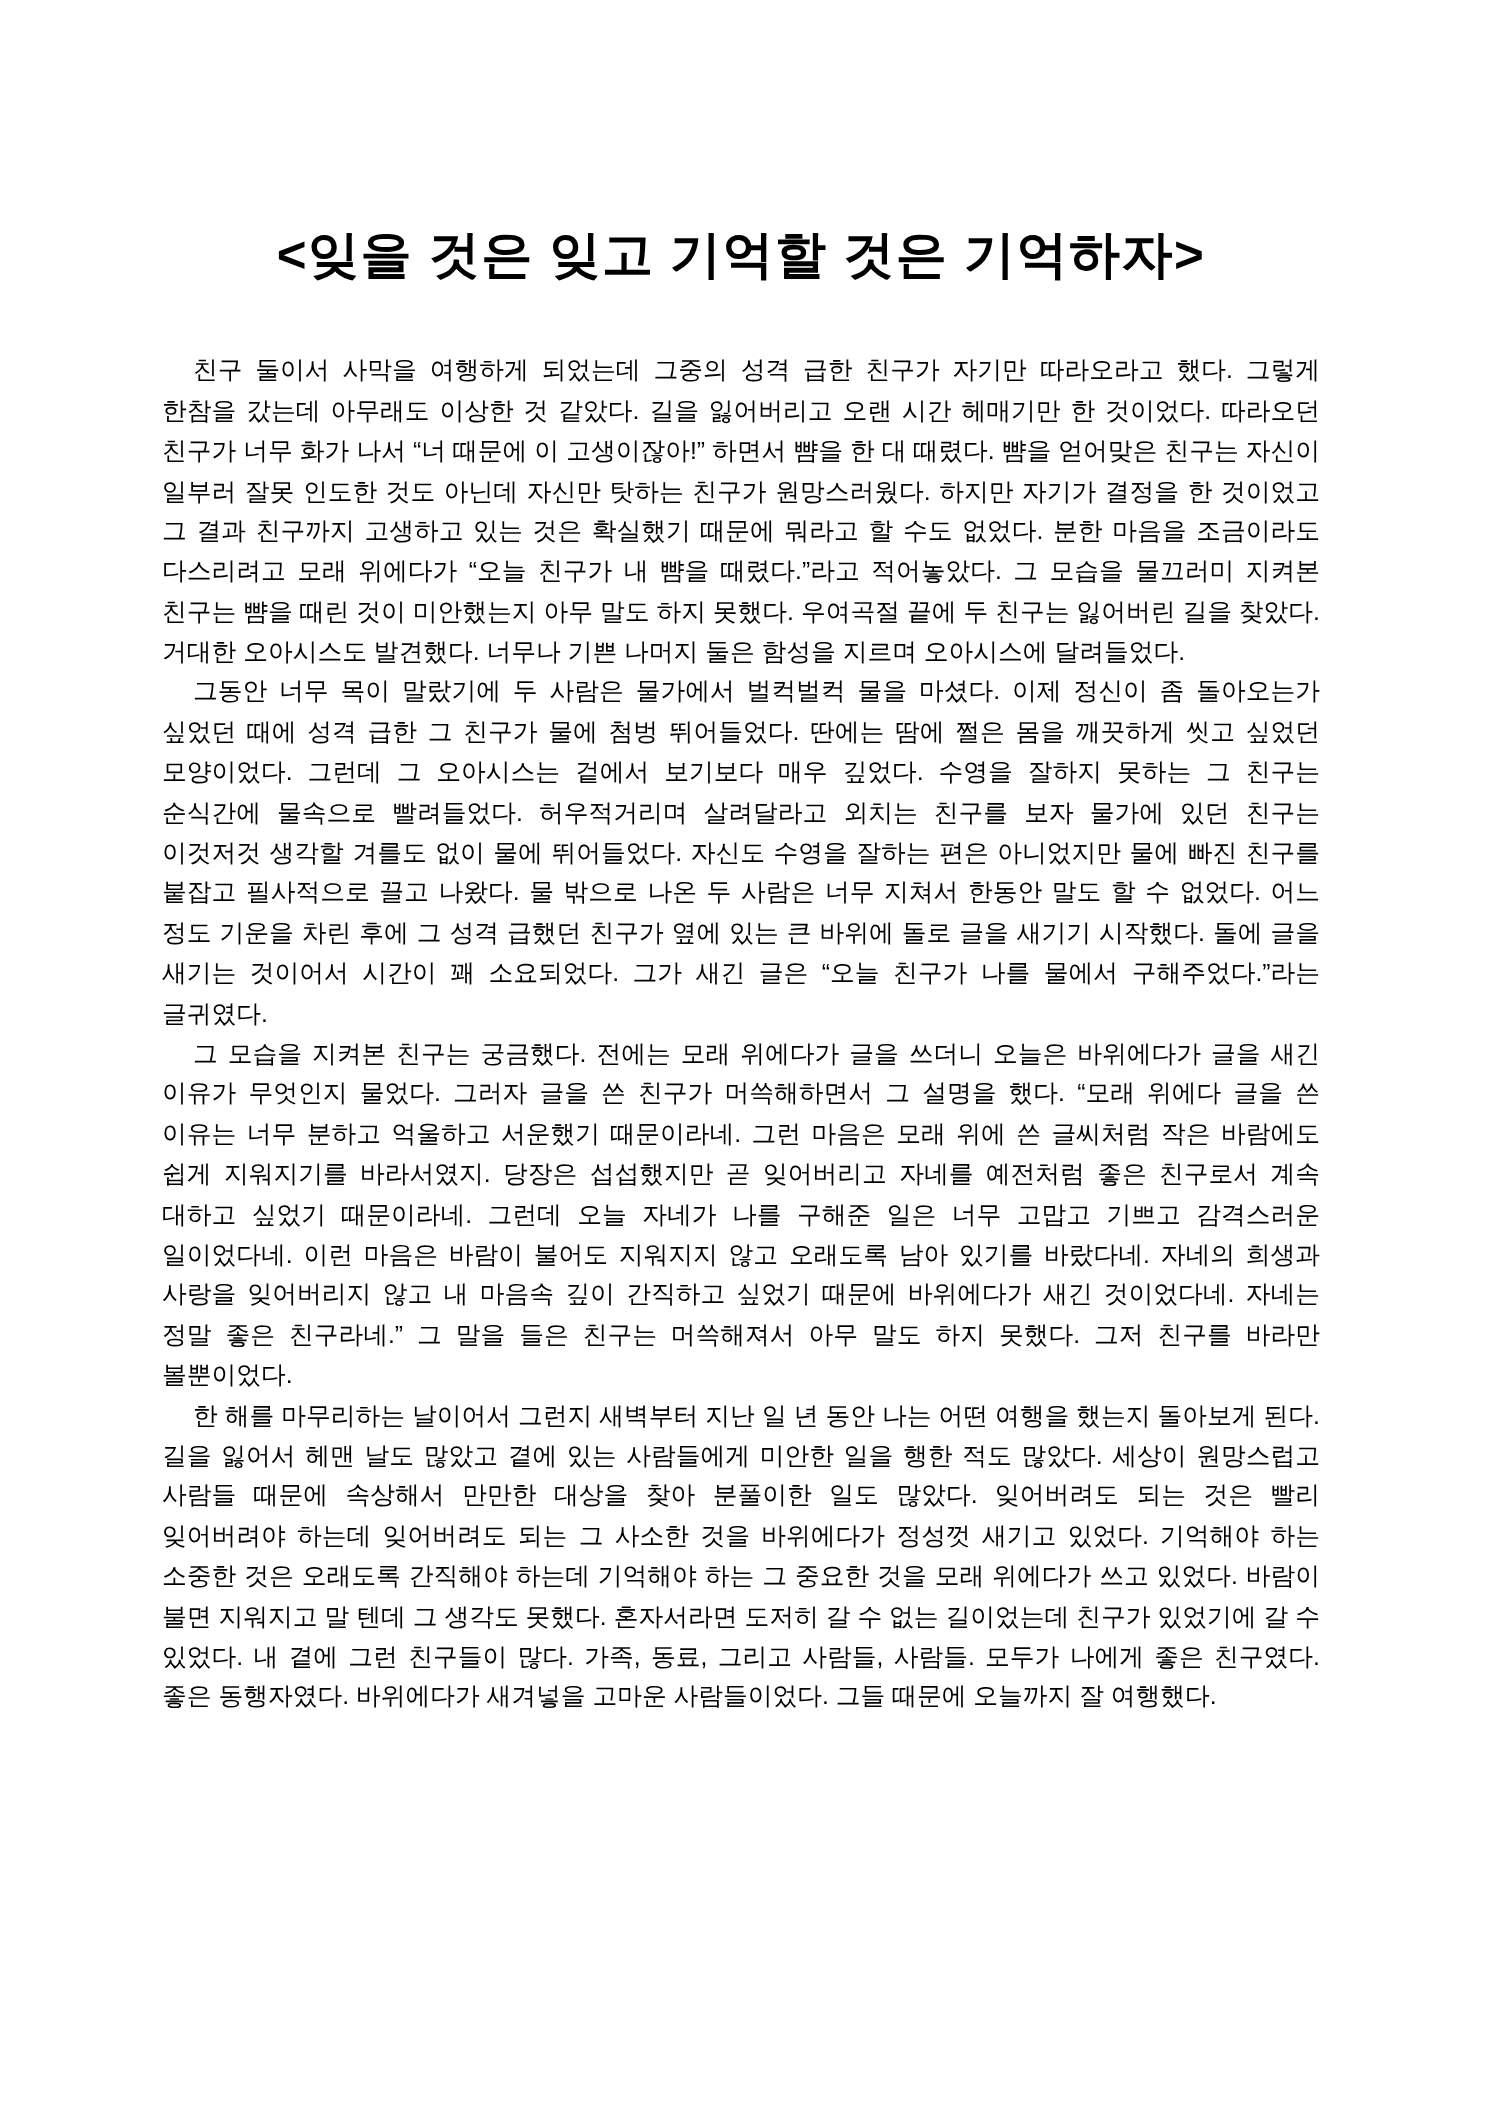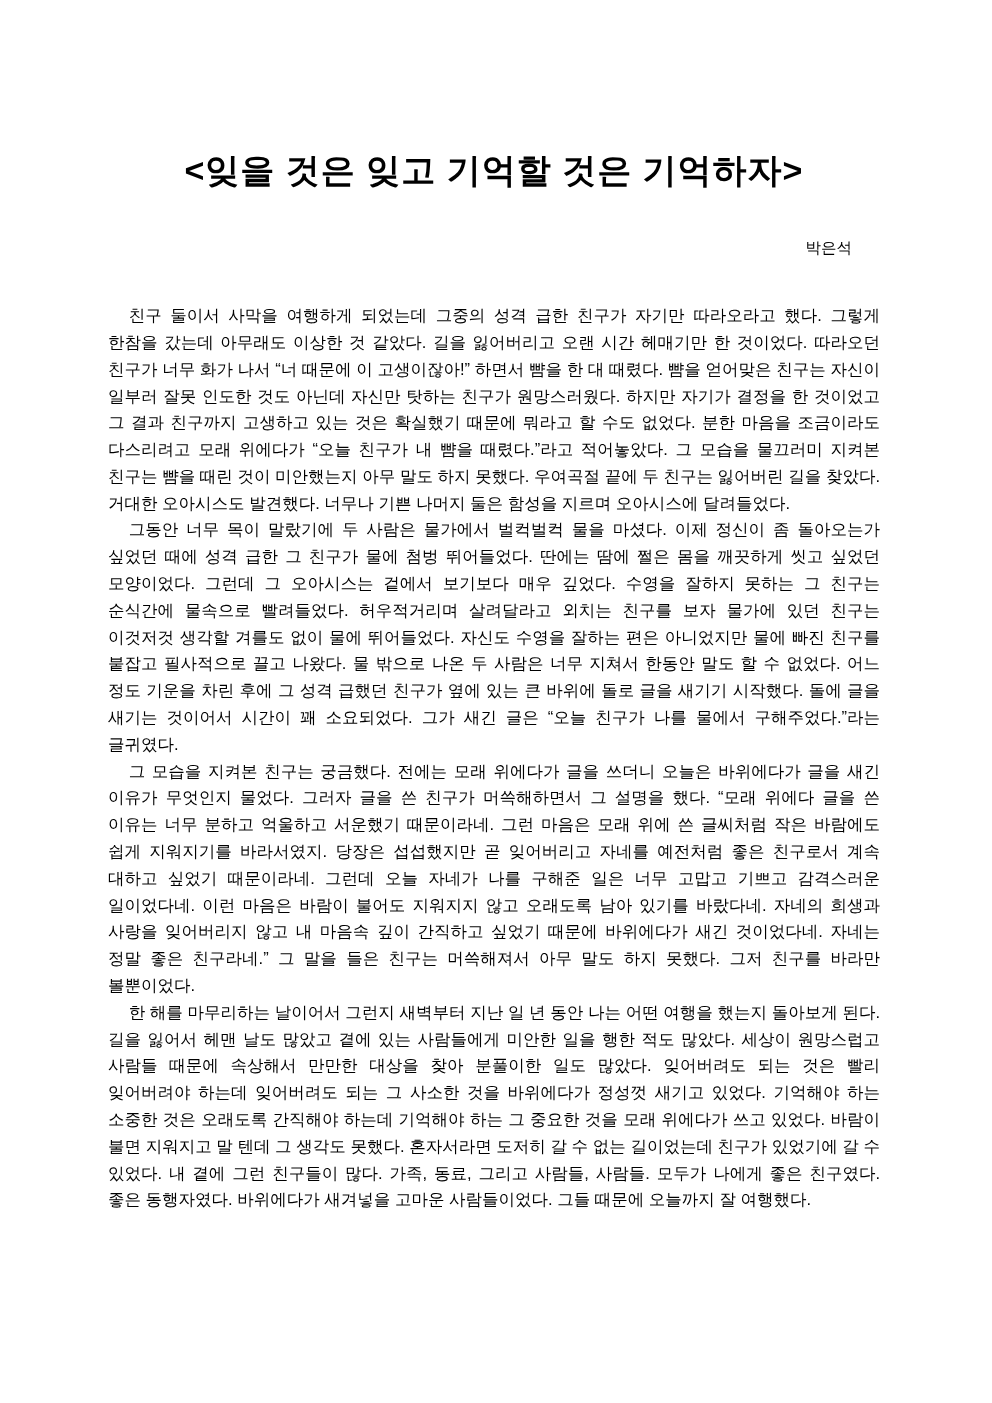--- a/index.html
+++ b/index.html
@@ -51,21 +51,20 @@
     margin: 0;
     text-indent: 1.25em;
   }
 </style>
 </head>
 <body>
 
 <div class="page">
   <div class="content">
     <h1 class="doc-title">&lt;잊을 것은 잊고 기억할 것은 기억하자&gt;</h1>
-    <div class="doc-author">박은석</div>
     <div class="doc-body">
       <p>친구 둘이서 사막을 여행하게 되었는데 그중의 성격 급한 친구가 자기만 따라오라고 했다. 그렇게 한참을 갔는데 아무래도 이상한 것 같았다. 길을 잃어버리고 오랜 시간 헤매기만 한 것이었다. 따라오던 친구가 너무 화가 나서 “너 때문에 이 고생이잖아!” 하면서 뺨을 한 대 때렸다. 뺨을 얻어맞은 친구는 자신이 일부러 잘못 인도한 것도 아닌데 자신만 탓하는 친구가 원망스러웠다. 하지만 자기가 결정을 한 것이었고 그 결과 친구까지 고생하고 있는 것은 확실했기 때문에 뭐라고 할 수도 없었다. 분한 마음을 조금이라도 다스리려고 모래 위에다가 “오늘 친구가 내 뺨을 때렸다.”라고 적어놓았다. 그 모습을 물끄러미 지켜본 친구는 뺨을 때린 것이 미안했는지 아무 말도 하지 못했다. 우여곡절 끝에 두 친구는 잃어버린 길을 찾았다. 거대한 오아시스도 발견했다. 너무나 기쁜 나머지 둘은 함성을 지르며 오아시스에 달려들었다.</p>
       <p>그동안 너무 목이 말랐기에 두 사람은 물가에서 벌컥벌컥 물을 마셨다. 이제 정신이 좀 돌아오는가 싶었던 때에 성격 급한 그 친구가 물에 첨벙 뛰어들었다. 딴에는 땀에 쩔은 몸을 깨끗하게 씻고 싶었던 모양이었다. 그런데 그 오아시스는 겉에서 보기보다 매우 깊었다. 수영을 잘하지 못하는 그 친구는 순식간에 물속으로 빨려들었다. 허우적거리며 살려달라고 외치는 친구를 보자 물가에 있던 친구는 이것저것 생각할 겨를도 없이 물에 뛰어들었다. 자신도 수영을 잘하는 편은 아니었지만 물에 빠진 친구를 붙잡고 필사적으로 끌고 나왔다. 물 밖으로 나온 두 사람은 너무 지쳐서 한동안 말도 할 수 없었다. 어느 정도 기운을 차린 후에 그 성격 급했던 친구가 옆에 있는 큰 바위에 돌로 글을 새기기 시작했다. 돌에 글을 새기는 것이어서 시간이 꽤 소요되었다. 그가 새긴 글은 “오늘 친구가 나를 물에서 구해주었다.”라는 글귀였다.</p>
       <p>그 모습을 지켜본 친구는 궁금했다. 전에는 모래 위에다가 글을 쓰더니 오늘은 바위에다가 글을 새긴 이유가 무엇인지 물었다. 그러자 글을 쓴 친구가 머쓱해하면서 그 설명을 했다. “모래 위에다 글을 쓴 이유는 너무 분하고 억울하고 서운했기 때문이라네. 그런 마음은 모래 위에 쓴 글씨처럼 작은 바람에도 쉽게 지워지기를 바라서였지. 당장은 섭섭했지만 곧 잊어버리고 자네를 예전처럼 좋은 친구로서 계속 대하고 싶었기 때문이라네. 그런데 오늘 자네가 나를 구해준 일은 너무 고맙고 기쁘고 감격스러운 일이었다네. 이런 마음은 바람이 불어도 지워지지 않고 오래도록 남아 있기를 바랐다네. 자네의 희생과 사랑을 잊어버리지 않고 내 마음속 깊이 간직하고 싶었기 때문에 바위에다가 새긴 것이었다네. 자네는 정말 좋은 친구라네.” 그 말을 들은 친구는 머쓱해져서 아무 말도 하지 못했다. 그저 친구를 바라만 볼뿐이었다.</p>
       <p>한 해를 마무리하는 날이어서 그런지 새벽부터 지난 일 년 동안 나는 어떤 여행을 했는지 돌아보게 된다. 길을 잃어서 헤맨 날도 많았고 곁에 있는 사람들에게 미안한 일을 행한 적도 많았다. 세상이 원망스럽고 사람들 때문에 속상해서 만만한 대상을 찾아 분풀이한 일도 많았다. 잊어버려도 되는 것은 빨리 잊어버려야 하는데 잊어버려도 되는 그 사소한 것을 바위에다가 정성껏 새기고 있었다. 기억해야 하는 소중한 것은 오래도록 간직해야 하는데 기억해야 하는 그 중요한 것을 모래 위에다가 쓰고 있었다. 바람이 불면 지워지고 말 텐데 그 생각도 못했다. 혼자서라면 도저히 갈 수 없는 길이었는데 친구가 있었기에 갈 수 있었다. 내 곁에 그런 친구들이 많다. 가족, 동료, 그리고 사람들, 사람들. 모두가 나에게 좋은 친구였다. 좋은 동행자였다. 바위에다가 새겨넣을 고마운 사람들이었다. 그들 때문에 오늘까지 잘 여행했다.</p>
     </div>
   </div>
 </div>
 
 </body></html>

